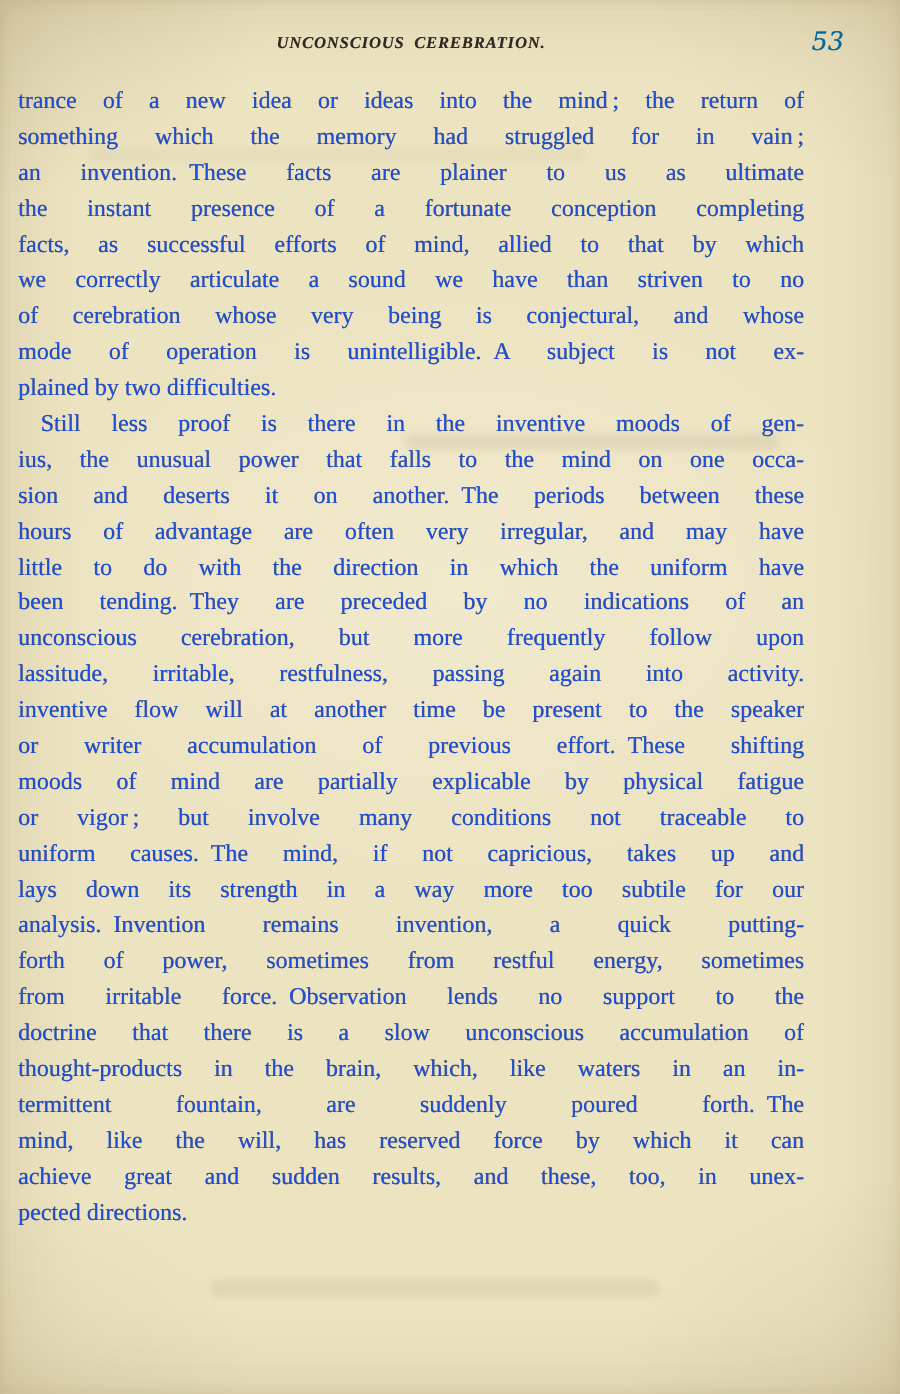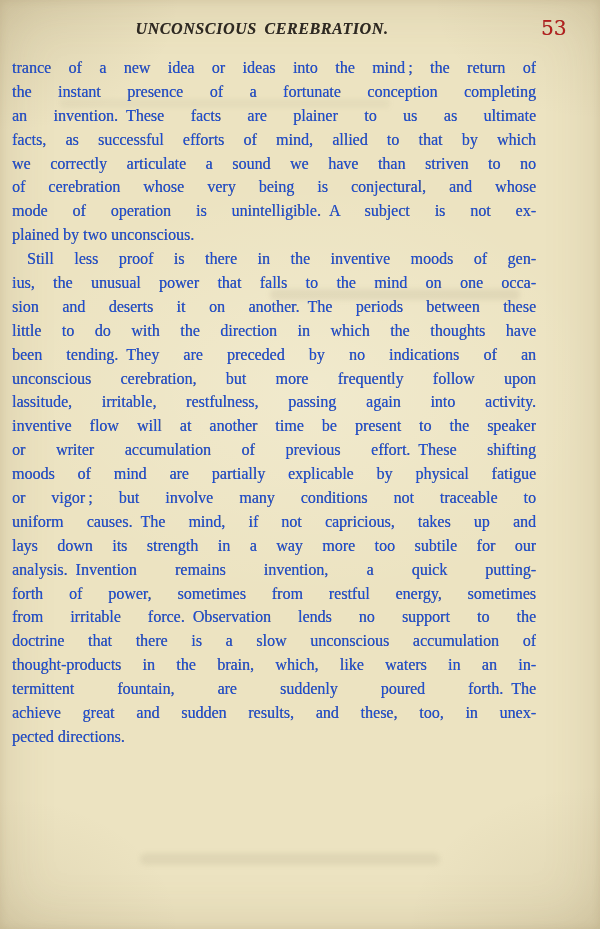--- a/index.html
+++ b/index.html
@@ -12,40 +12,41 @@
       radial-gradient(ellipse 300px 220px at 0% 0%, rgba(105,85,45,0.13), rgba(0,0,0,0) 60%),
       radial-gradient(ellipse 280px 200px at 100% 0%, rgba(105,85,45,0.08), rgba(0,0,0,0) 60%),
       radial-gradient(ellipse 320px 240px at 100% 100%, rgba(105,85,45,0.10), rgba(0,0,0,0) 60%),
       radial-gradient(ellipse 300px 220px at 0% 100%, rgba(105,85,45,0.09), rgba(0,0,0,0) 60%),
       #ece3c1;
     box-shadow: inset 0 0 55px rgba(118,94,52,0.20), inset 0 0 8px rgba(118,94,52,0.12);
     font-family: "DejaVu Serif", serif;
   }
   .running-title {
     position: absolute;
-    left: 0; top: 19px; width: 524px;
+    left: 12px; top: 19px; width: 524px;
     text-align: center;
     font-family: "Liberation Serif", serif;
     font-style: italic;
     font-weight: bold;
-    font-size: 16px;
+    font-size: 11px;
     line-height: 20px;
     letter-spacing: 0.6px;
     word-spacing: 3px;
     color: #2e2922;
     text-shadow: 0.2px 0.2px 0.4px rgba(46,41,34,0.55);
   }
   .page-number {
     position: absolute;
     left: 541px; top: 17px;
     font-family: "DejaVu Serif", serif;
-    font-size: 20px;
+    font-size: 17px;
     line-height: 22px;
-    color: #b91c1c;
+    color: #0369a1;
     text-shadow: 0.2px 0.2px 0.4px rgba(46,41,34,0.55);
+    font-style: italic;
   }
   .page-body {
     position: absolute;
     left: 12px; top: 56px; width: 524px;
   }
   .line {
     font-family: Liberation Serif, serif;
     font-size: 16px;
     line-height: 23.9px;
     height: 23.9px;
@@ -76,48 +77,51 @@
 </head>
 <body>
 
 <div class="running-title">UNCONSCIOUS CEREBRATION.</div>
 
 <div class="page-number">53</div>
 
 <div class="page-body">
     <div class="paragraph">
       <div class="line">trance of a new idea or ideas into the mind ; the return of</div>
+      <div class="line">something which the memory had struggled for in vain ;</div>
+      <div class="line">an invention. These facts are plainer to us as ultimate</div>
       <div class="line">the instant presence of a fortunate conception completing</div>
-      <div class="line">an invention. These facts are plainer to us as ultimate</div>
       <div class="line">facts, as successful efforts of mind, allied to that by which</div>
       <div class="line">we correctly articulate a sound we have than striven to no</div>
       <div class="line">of cerebration whose very being is conjectural, and whose</div>
       <div class="line">mode of operation is unintelligible. A subject is not ex-</div>
-      <div class="line last">plained by two unconscious.</div>
+      <div class="line last">plained by two difficulties.</div>
     </div>
     <div class="paragraph">
       <div class="line indent">Still less proof is there in the inventive moods of gen-</div>
       <div class="line">ius, the unusual power that falls to the mind on one occa-</div>
       <div class="line">sion and deserts it on another. The periods between these</div>
-      <div class="line">little to do with the direction in which the thoughts have</div>
+      <div class="line">hours of advantage are often very irregular, and may have</div>
+      <div class="line">little to do with the direction in which the uniform have</div>
       <div class="line">been tending. They are preceded by no indications of an</div>
       <div class="line">unconscious cerebration, but more frequently follow upon</div>
       <div class="line">lassitude, irritable, restfulness, passing again into activity.</div>
       <div class="line">inventive flow will at another time be present to the speaker</div>
       <div class="line">or writer accumulation of previous effort. These shifting</div>
       <div class="line">moods of mind are partially explicable by physical fatigue</div>
       <div class="line">or vigor ; but involve many conditions not traceable to</div>
       <div class="line">uniform causes. The mind, if not capricious, takes up and</div>
       <div class="line">lays down its strength in a way more too subtile for our</div>
       <div class="line">analysis. Invention remains invention, a quick putting-</div>
       <div class="line">forth of power, sometimes from restful energy, sometimes</div>
       <div class="line">from irritable force. Observation lends no support to the</div>
       <div class="line">doctrine that there is a slow unconscious accumulation of</div>
       <div class="line">thought-products in the brain, which, like waters in an in-</div>
       <div class="line">termittent fountain, are suddenly poured forth. The</div>
+      <div class="line">mind, like the will, has reserved force by which it can</div>
       <div class="line">achieve great and sudden results, and these, too, in unex-</div>
       <div class="line last">pected directions.</div>
     </div>
   </div>
 
 <div class="ghost ghost-1"></div>
 <div class="ghost ghost-2"></div>
 <div class="ghost ghost-3"></div>
 
 </body></html>

